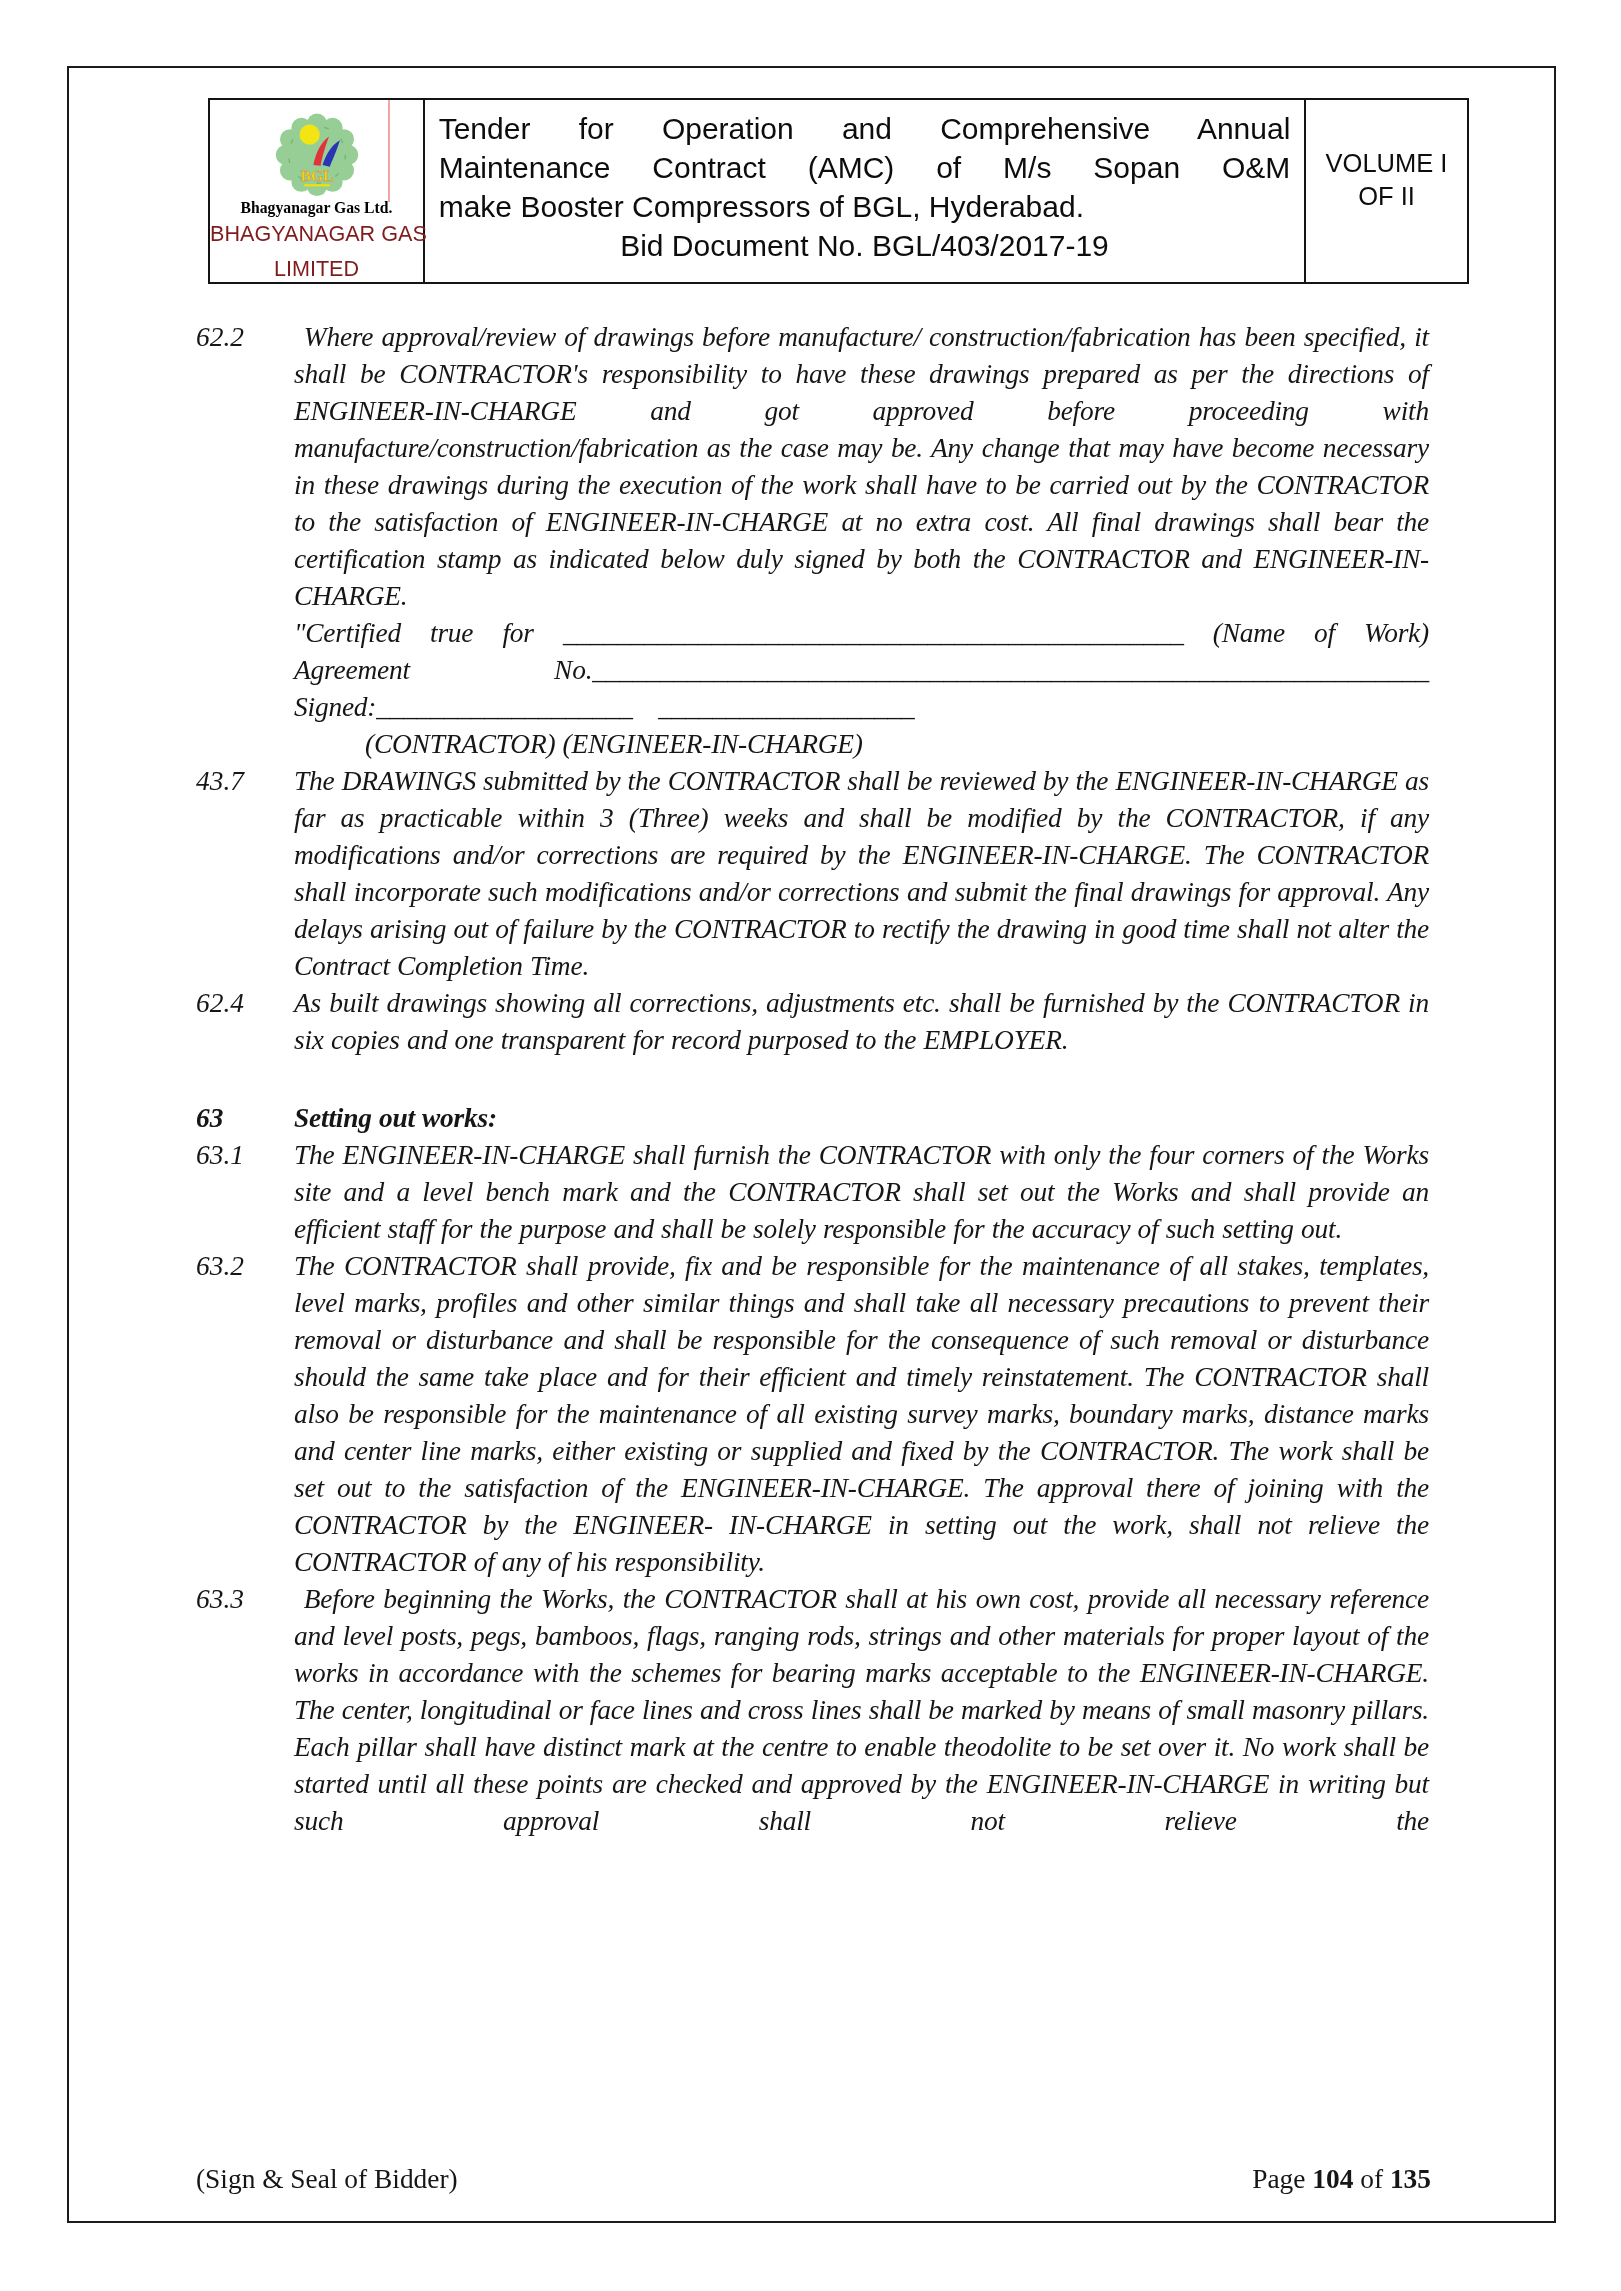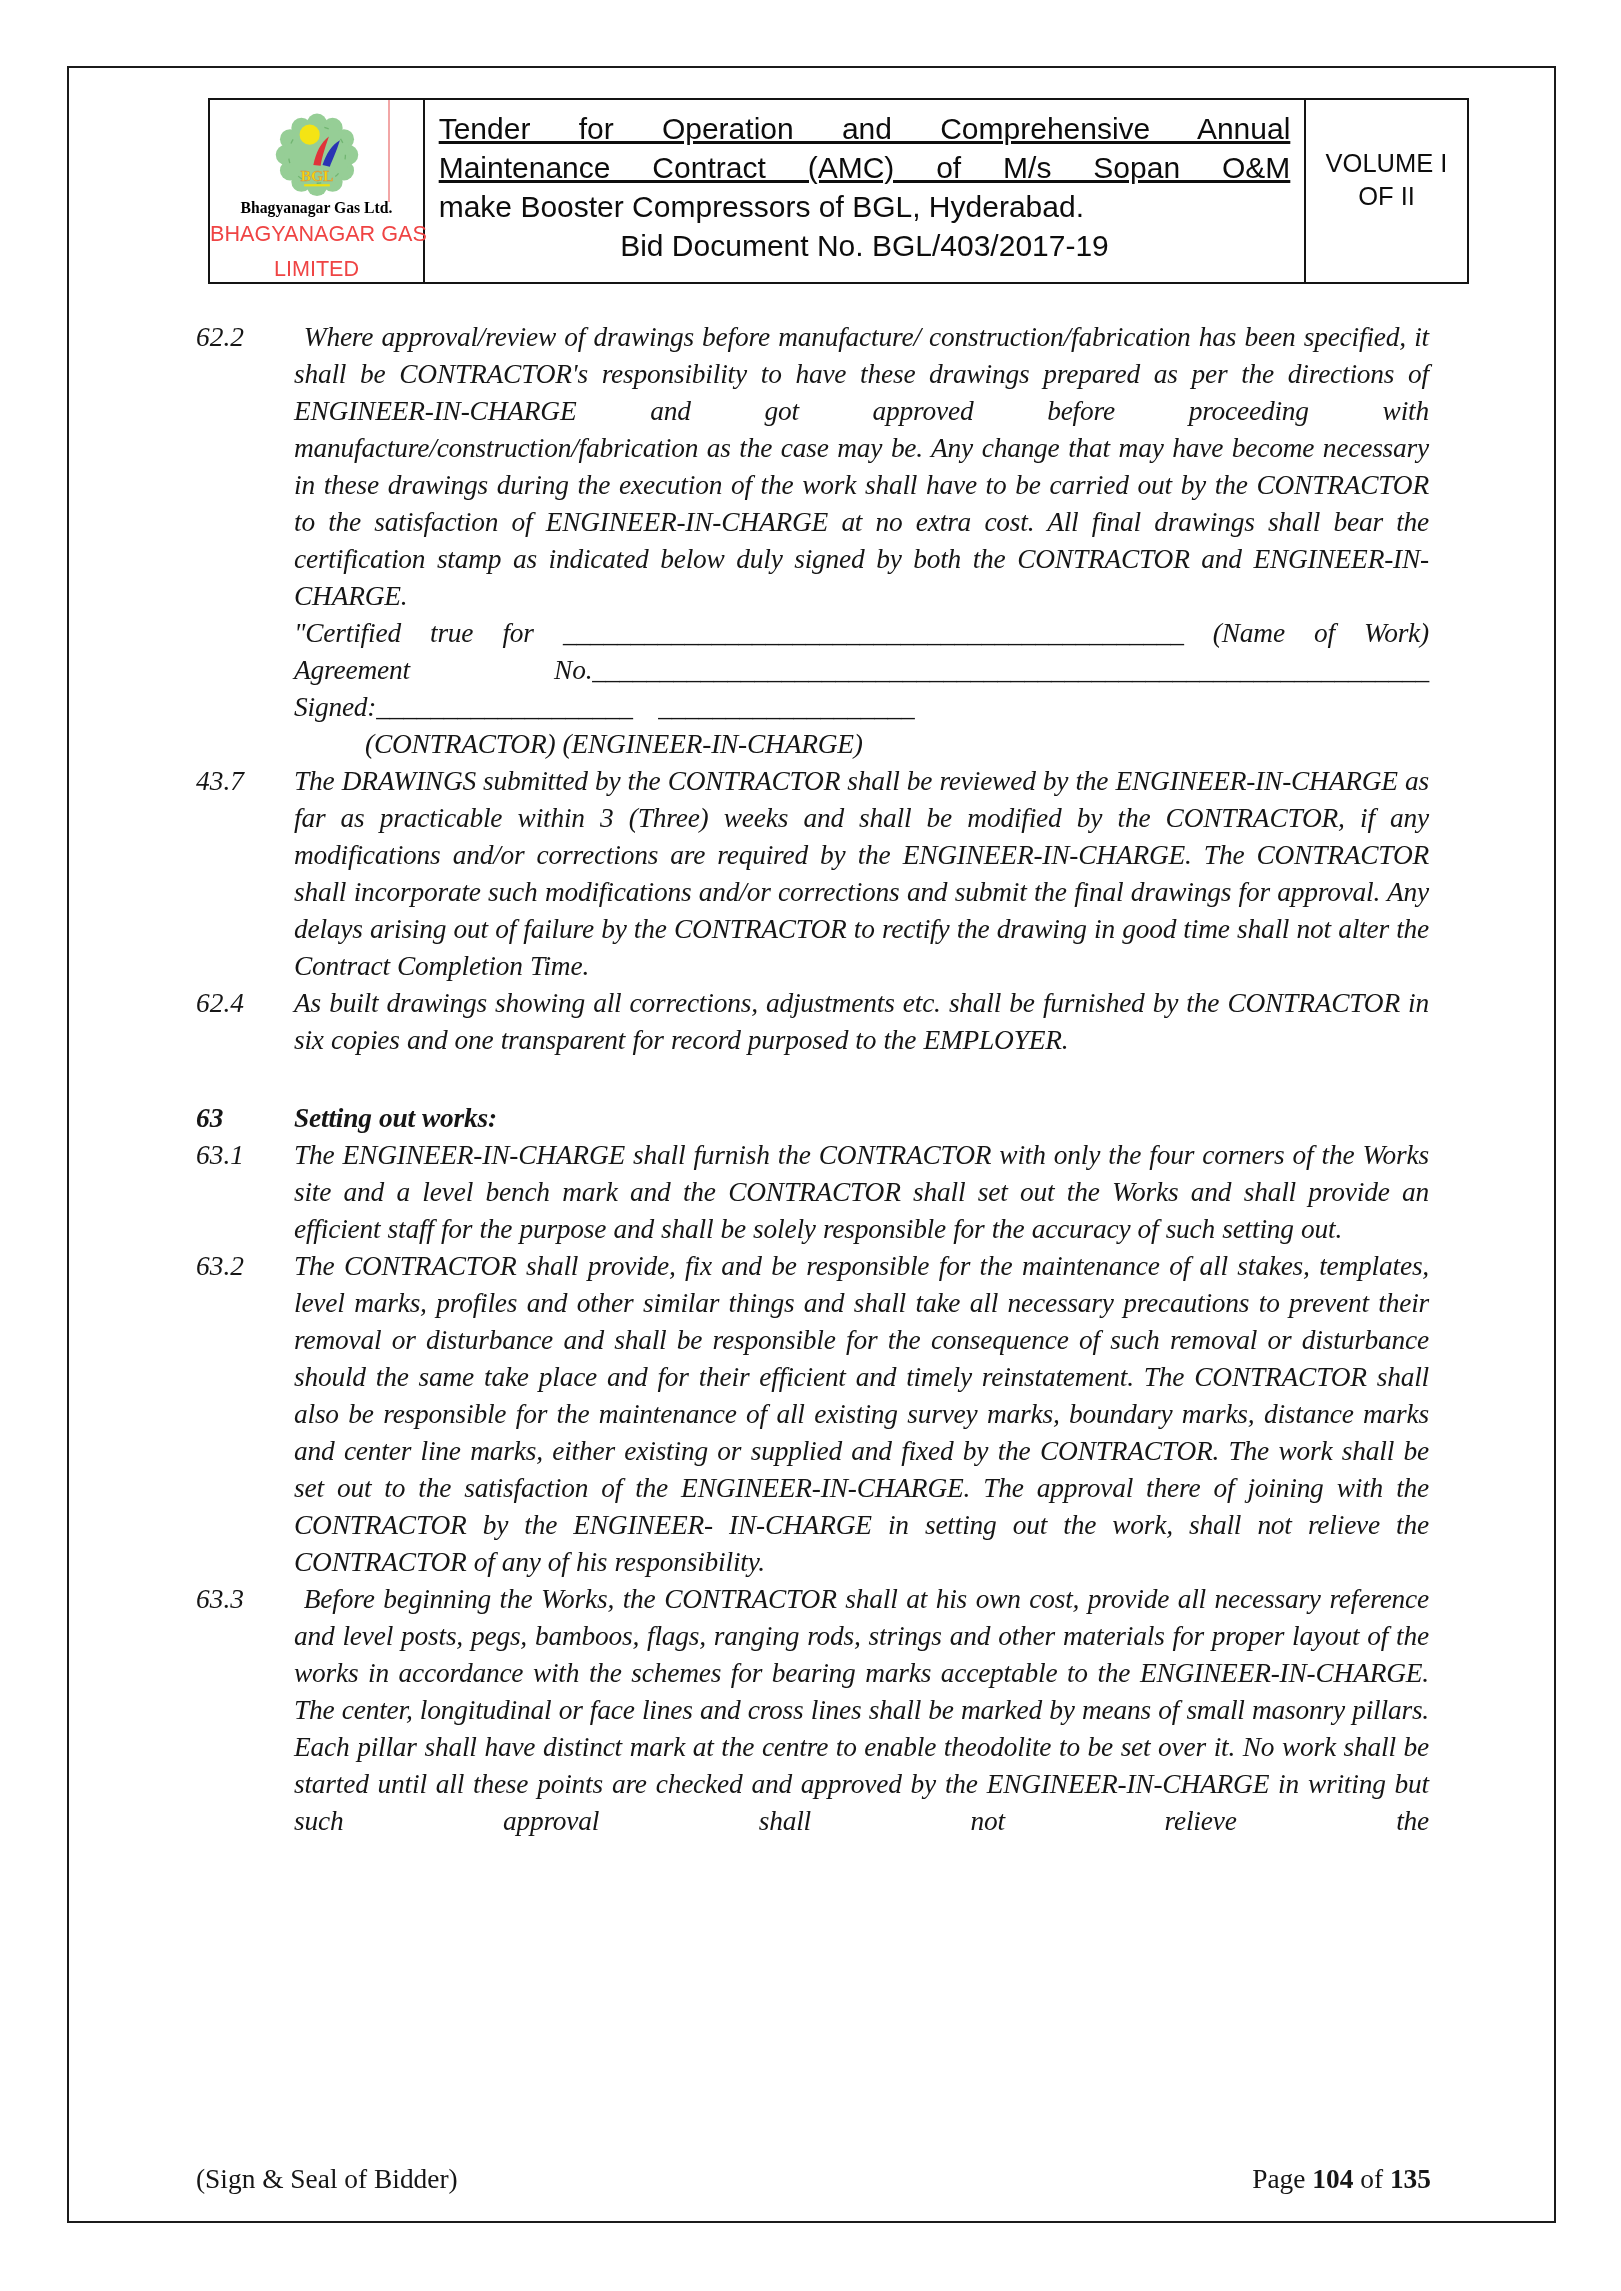--- a/index.html
+++ b/index.html
@@ -18,28 +18,28 @@
     border:2px solid #141414; box-sizing:border-box; background:#fff;
   }
   .logo-cell {
     width:213px; flex:none; position:relative; text-align:center;
     padding-top:9px; box-sizing:border-box;
   }
   .redline { position:absolute; top:0; right:33px; width:2px; height:102px; background:#f2a6a6; }
   .logo-caption { font-size:15.7px; font-weight:bold; color:#000000; line-height:17.6px; margin-top:-2px; }
   .company {
     font-family:"Liberation Sans", sans-serif; font-size:21.6px; line-height:26.5px;
-    margin-top:4.9px; color:#ef4444; white-space:nowrap;
+    margin-top:4.9px; color:#7f1d1d; white-space:nowrap;
   }
   .title-cell {
     flex:1; border-left:2px solid #141414; border-right:2px solid #141414;
     padding:8.8px 13.7px 5.9px; box-sizing:border-box;
     font-family:"Liberation Sans", sans-serif; font-size:30px; line-height:39px; color:#0d0d0d;
   }
-  .t-just { text-align:justify; text-align-last:justify;text-decoration:underline; }
+  .t-just { text-align:justify; text-align-last:justify; }
   .t-center { text-align:center; }
   .vol-cell {
     width:161px; flex:none; text-align:center; box-sizing:border-box;
     font-family:"Liberation Sans", sans-serif; font-size:25.5px; line-height:33px;
     padding-top:47px; color:#0d0d0d;
   }
 
   
   .body-text { margin:35px 125px 0 127px;font-style:italic; }
   .sec-row { display:flex; }

